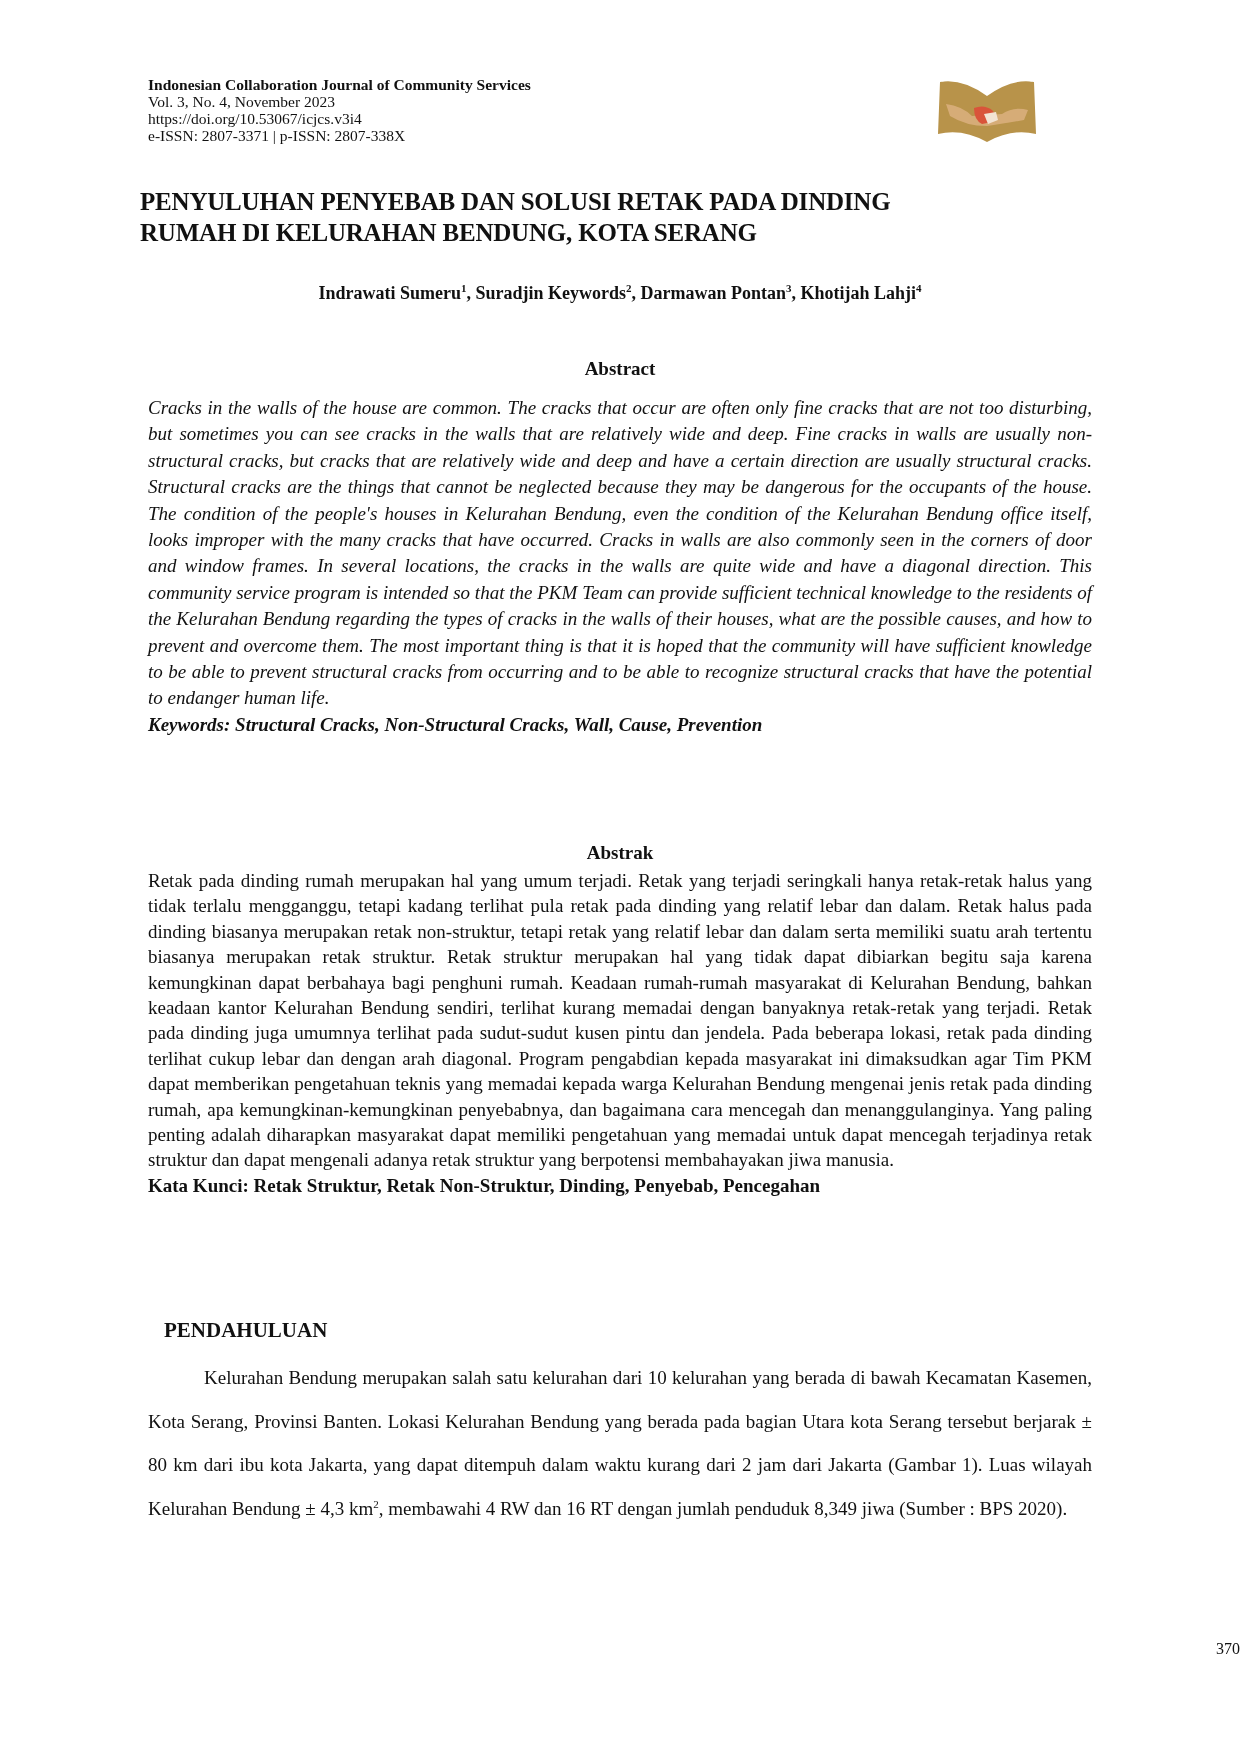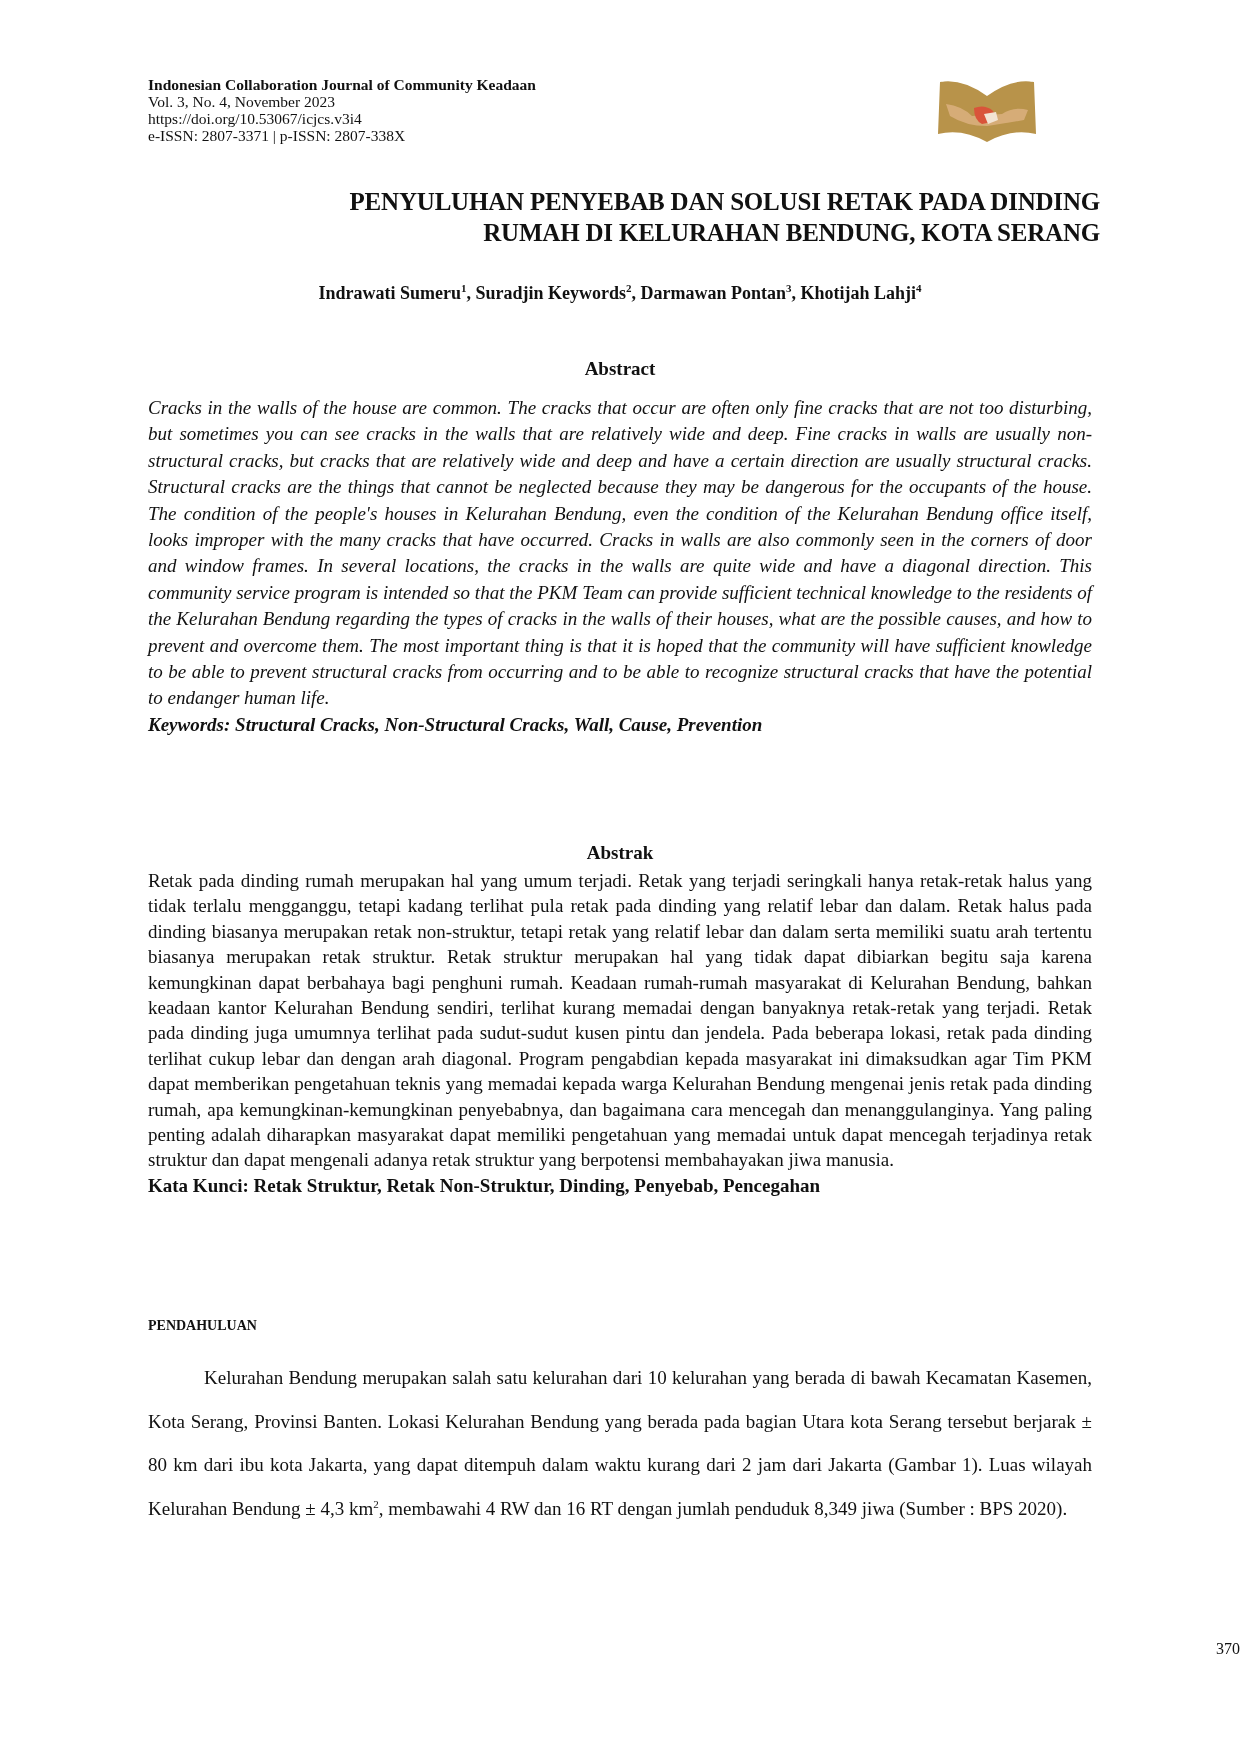--- a/index.html
+++ b/index.html
@@ -4,52 +4,52 @@
 <style>
   html, body { margin: 0; padding: 0; background: #ffffff; }
   body {
     width: 1240px; height: 1754px; position: relative; overflow: hidden;
     font-family: "Liberation Serif", "DejaVu Serif", serif; color: #111;
   }
   .header { position: absolute; left: 148px; top: 76px; font-size: 15.5px; line-height: 17px; }
   .header .jname { font-weight: bold; }
   .logo { position: absolute; left: 932px; top: 76px; width: 110px; height: 72px; }
   .title {
-    position: absolute; left: 140px; width: 960px; top: 186px; text-align: right;
+    position: absolute; left: 140px; width: 960px; top: 186px; text-align: left;
     font-weight: bold; font-size: 25px; line-height: 31px; letter-spacing: -0.2px;
   }
   .authors {
     position: absolute; left: 140px; width: 960px; top: 278px; text-align: center;
     font-weight: bold; font-size: 18px; line-height: 20px;
   }
   .authors sup { font-size: 11px; }
   .affil { position: absolute; left: 140px; width: 960px; top: 301px; text-align: center; font-size: 15px; line-height: 18px; }
   .affil sup { font-size: 9px; }
   .section-head { position: absolute; left: 140px; width: 960px; text-align: center; font-weight: bold; font-size: 19px; }
   .abstract-text {
     position: absolute; left: 148px; width: 944px; text-align: justify;
     font-size: 19px; line-height: 26.4px;
   }
   .abstract-en { top: 395px; font-style: italic; }
   .keywords { font-weight: bold; }
   .abstract-id { top: 868px; line-height: 25.4px; }
   .kata { font-weight: bold; }
-  .intro-head { position: absolute; left: 148px; top: 1318px; font-weight: bold; font-size: 14px; }
+  .intro-head { position: absolute; left: 164px; top: 1318px; font-weight: bold; font-size: 21px; }
   .intro-para {
     position: absolute; left: 148px; width: 944px; top: 1356px; text-align: justify;
     font-size: 19px; line-height: 43.5px; text-indent: 56px;
   }
   .intro-para sup { font-size: 11px; line-height: 0; }
   .page-num { position: absolute; left: 0; width: 1240px; top: 1640px; text-align: right; font-size: 16px; }
 </style>
 </head>
 <body>
 
 <div class="header">
-  <div class="jname">Indonesian Collaboration Journal of Community Keadaan</div>
+  <div class="jname">Indonesian Collaboration Journal of Community Services</div>
   <div>Vol. 3, No. 4, November 2023</div>
   <div>https://doi.org/10.53067/icjcs.v3i4</div>
   <div>e-ISSN: 2807-3371 | p-ISSN: 2807-338X</div>
 </div>
 
 <div class="logo">
   <svg width="110" height="72" viewBox="0 0 110 72">
     <path d="M8 6 Q30 2 55 20 Q80 2 102 6 L104 58 Q80 52 55 66 Q30 52 6 58 Z" fill="#b8934a"></path>
     <path d="M10 4 Q30 -1 55 16 Q80 -1 100 4" fill="none" stroke="#ffffff" stroke-width="3"></path>
     <path d="M14 28 Q30 30 40 40 L70 38 Q82 30 96 34 L92 44 Q70 48 55 50 Q34 50 18 40 Z" fill="#e2b78a" opacity="0.7"></path>

